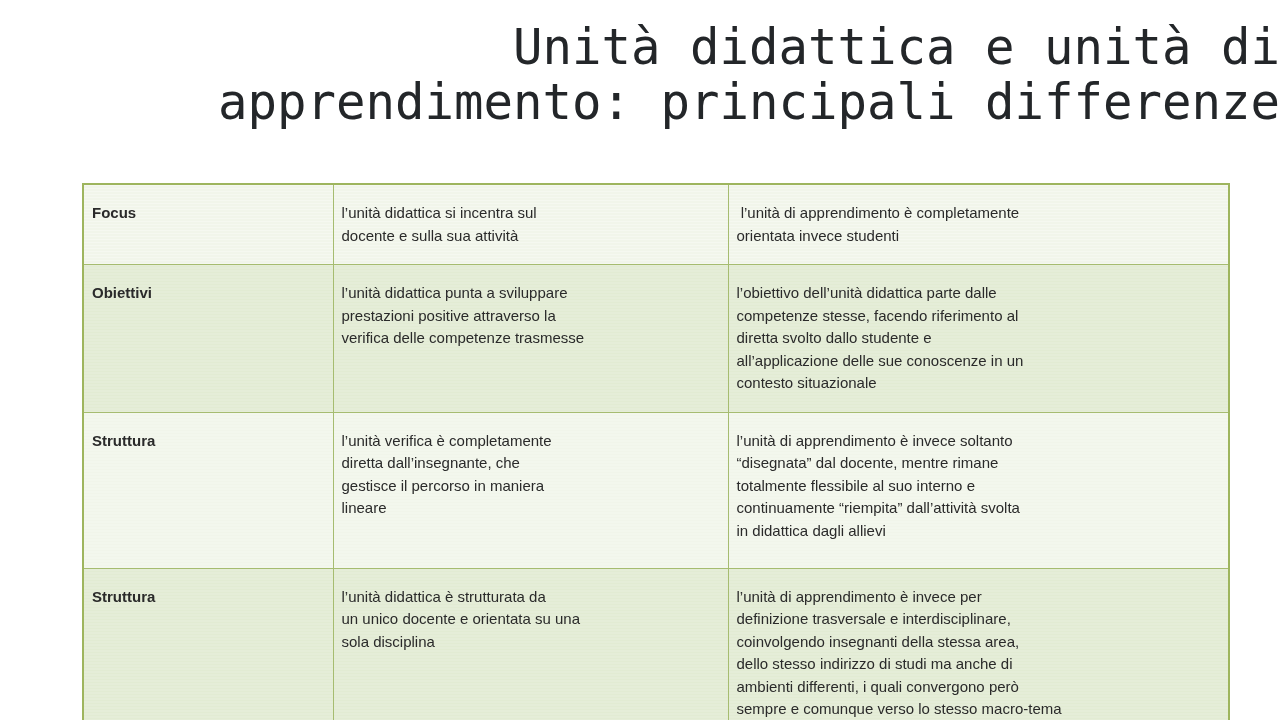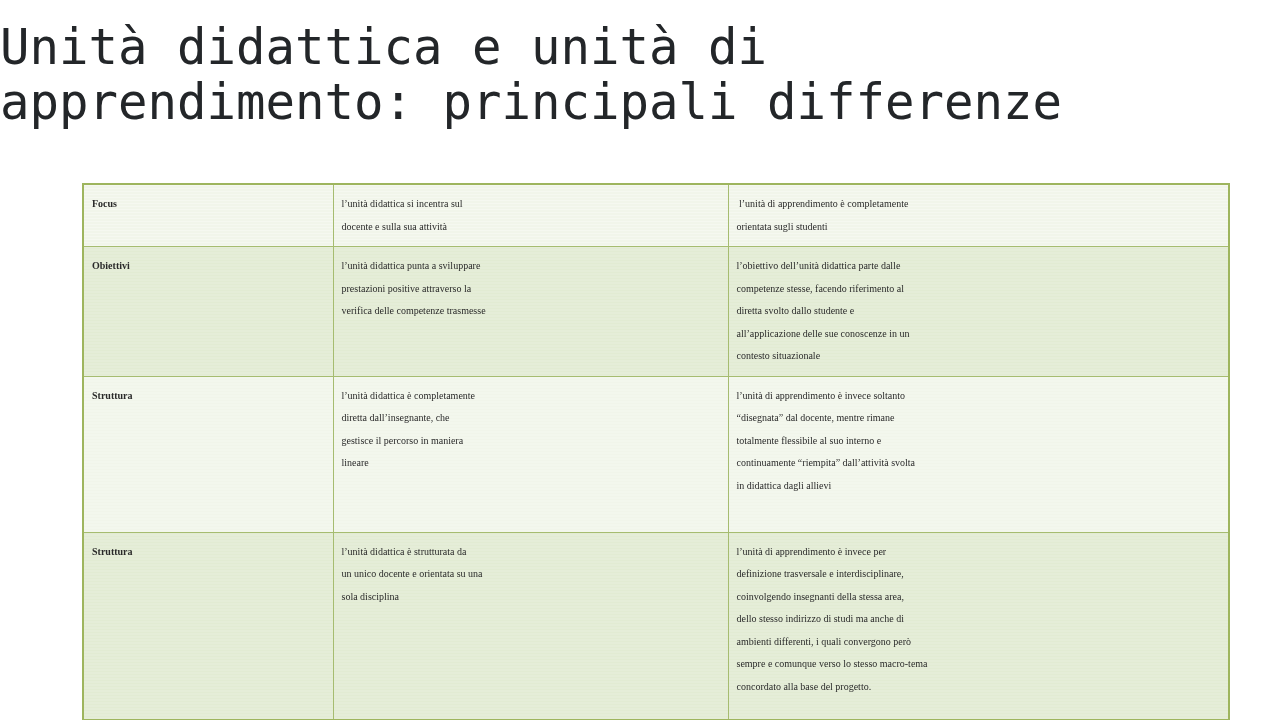--- a/index.html
+++ b/index.html
@@ -15,21 +15,21 @@
     width: 1280px;
     height: 720px;
     background: var(--background, #ffffff);
   }
   .title {
     position: absolute;
     top: 20px;
     left: 0;
     width: 1280px;
     margin: 0;
-    text-align: left;
+    text-align: right;
     font-family: "DejaVu Sans Mono", monospace;
     font-size: 49px;
     line-height: 55px;
     font-weight: normal;
     color: var(--title_color, #232629);
     white-space: pre-wrap;
   }
   table.cmp {
     position: absolute;
     left: 82px;
@@ -38,23 +38,23 @@
     border-collapse: collapse;
     table-layout: fixed;
     border: 2px solid var(--outer_border_color, #9eb55e);
   }
   table.cmp col.c1 { width: 250px; }
   table.cmp col.c2 { width: 395px; }
   table.cmp col.c3 { width: 501px; }
   table.cmp td {
     border: 1px solid var(--border_color, #a6bc70);
     vertical-align: top;
-    padding: 8px 8px;
-    font-family: Liberation Serif, serif;
-    font-size: 10px;
+    padding: 17px 8px;
+    font-family: Liberation Sans, sans-serif;
+    font-size: 15px;
     line-height: 22.5px;
     color: var(--text_color, #2a2a2a);
     white-space: pre-wrap;
     overflow: hidden;
   }
   tr.r1 { height: 54px; }
   tr.r2 { height: 119px; }
   tr.r3 { height: 156px; }
   tr.r4 { height: 188px; }
   tr.band-light td {
@@ -84,36 +84,36 @@
       <col class="c1">
         <col class="c2">
         <col class="c3">
     </colgroup>
     <tbody>
       <tr class="r1 band-light">
         <td class="lbl">Focus</td>
         <td>l’unità didattica si incentra sul
 docente e sulla sua attività</td>
         <td> l’unità di apprendimento è completamente
-orientata sugli studenti</td>
+orientata invece studenti</td>
       </tr>
       <tr class="r2 band-dark">
         <td class="lbl">Obiettivi</td>
         <td>l’unità didattica punta a sviluppare
 prestazioni positive attraverso la
 verifica delle competenze trasmesse</td>
         <td>l’obiettivo dell’unità didattica parte dalle
 competenze stesse, facendo riferimento al
 diretta svolto dallo studente e
 all’applicazione delle sue conoscenze in un
 contesto situazionale</td>
       </tr>
       <tr class="r3 band-light">
         <td class="lbl">Struttura</td>
-        <td>l’unità didattica è completamente
+        <td>l’unità verifica è completamente
 diretta dall’insegnante, che
 gestisce il percorso in maniera
 lineare</td>
         <td>l’unità di apprendimento è invece soltanto
 “disegnata” dal docente, mentre rimane
 totalmente flessibile al suo interno e
 continuamente “riempita” dall’attività svolta
 in didattica dagli allievi</td>
       </tr>
       <tr class="r4 band-dark">

